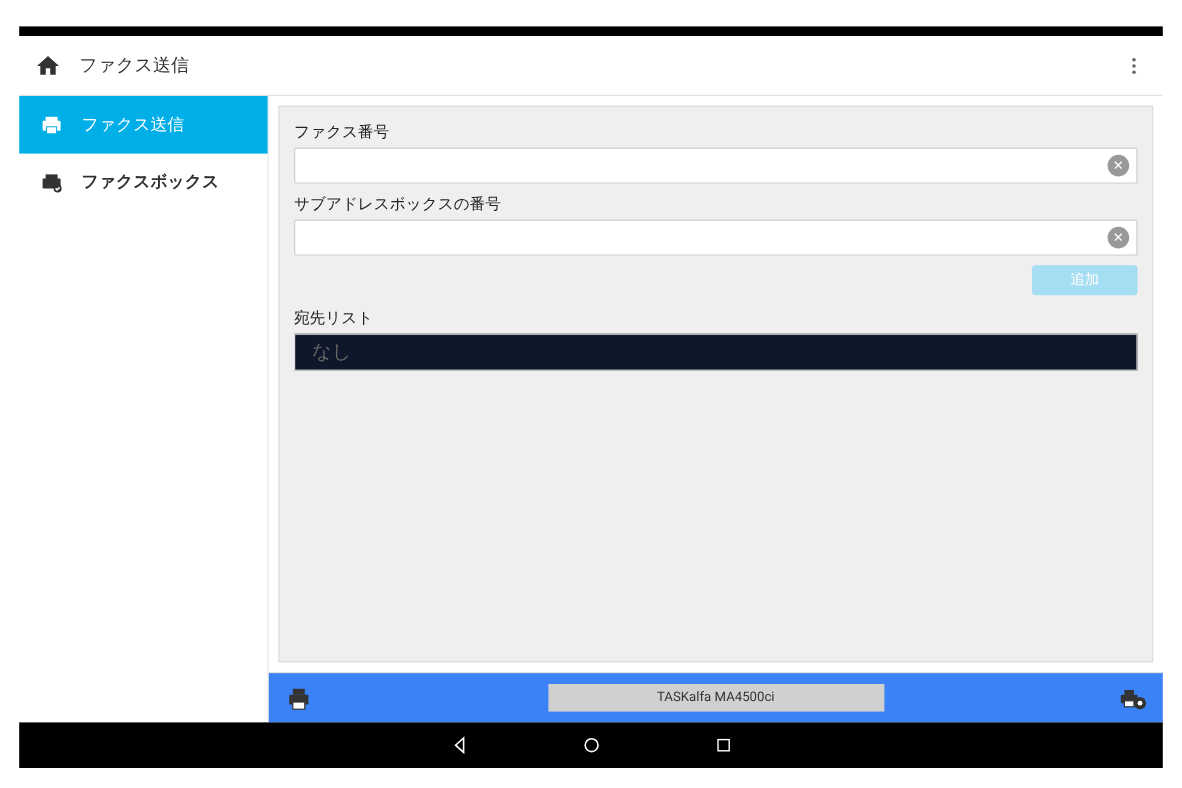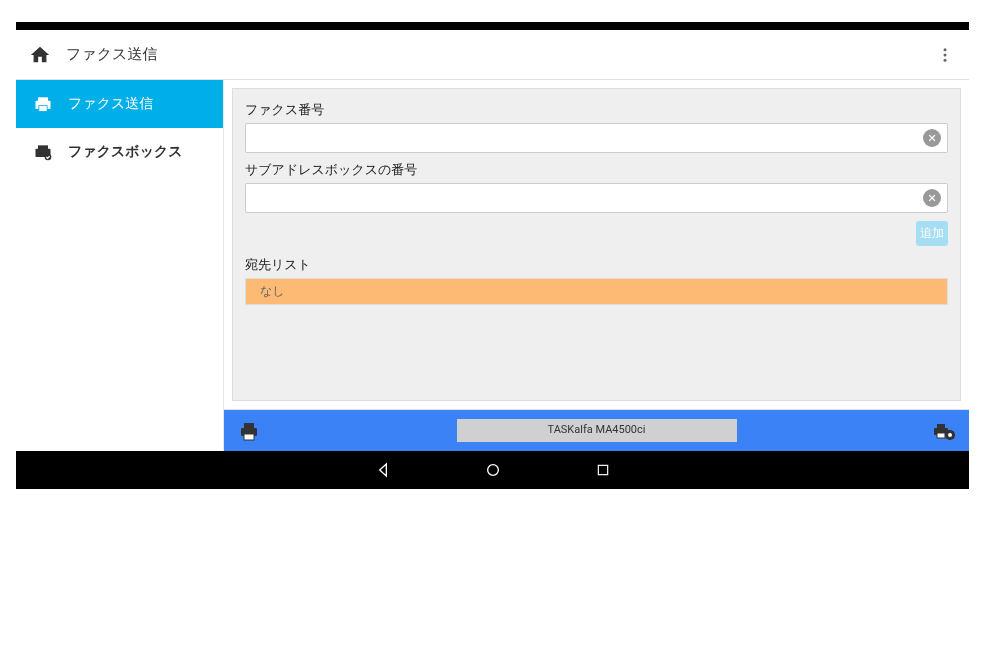--- a/index.html
+++ b/index.html
@@ -11,21 +11,21 @@
     body {
       background: #fff;
       width: 985px;
       height: 657px;
       display: flex;
       flex-direction: column;
       align-items: center;
     }
     .tablet-frame {
       width: 953px;
-      height: 467px;
+      height: 618px;
       margin-top: 22px;
       background: #fff;
       display: flex;
       flex-direction: column;
     }
     .status-bar {
       height: 8px;
       background: #000;
     }
     .header {
@@ -142,35 +142,35 @@
     .add-row {
       display: flex;
       justify-content: flex-end;
       margin-bottom: 10px;
     }
     .add-btn {
       background: #a5ddf2;
       color: #fff;
       border: none;
       border-radius: 3px;
-      padding: 4px 4px;
+      padding: 4px 32px;
       font-size: 12px;
       cursor: pointer;
     }
     .list-label {
       font-size: 13px;
       color: #222;
       margin-bottom: 4px;
     }
     .list-box {
-      background: #fdba74;
+      background: #0f172a;
       border: 1px solid #ddd;
       min-height: 24px;
       padding: 4px 14px;
-      font-size: 12px;
+      font-size: 16px;
       color: #666;
     }
     .action-row {
       display: flex;
       justify-content: flex-end;
       padding: 6px 12px;
     }
     .start-btn {
       background: #7bd0f0;
       color: #fff;

